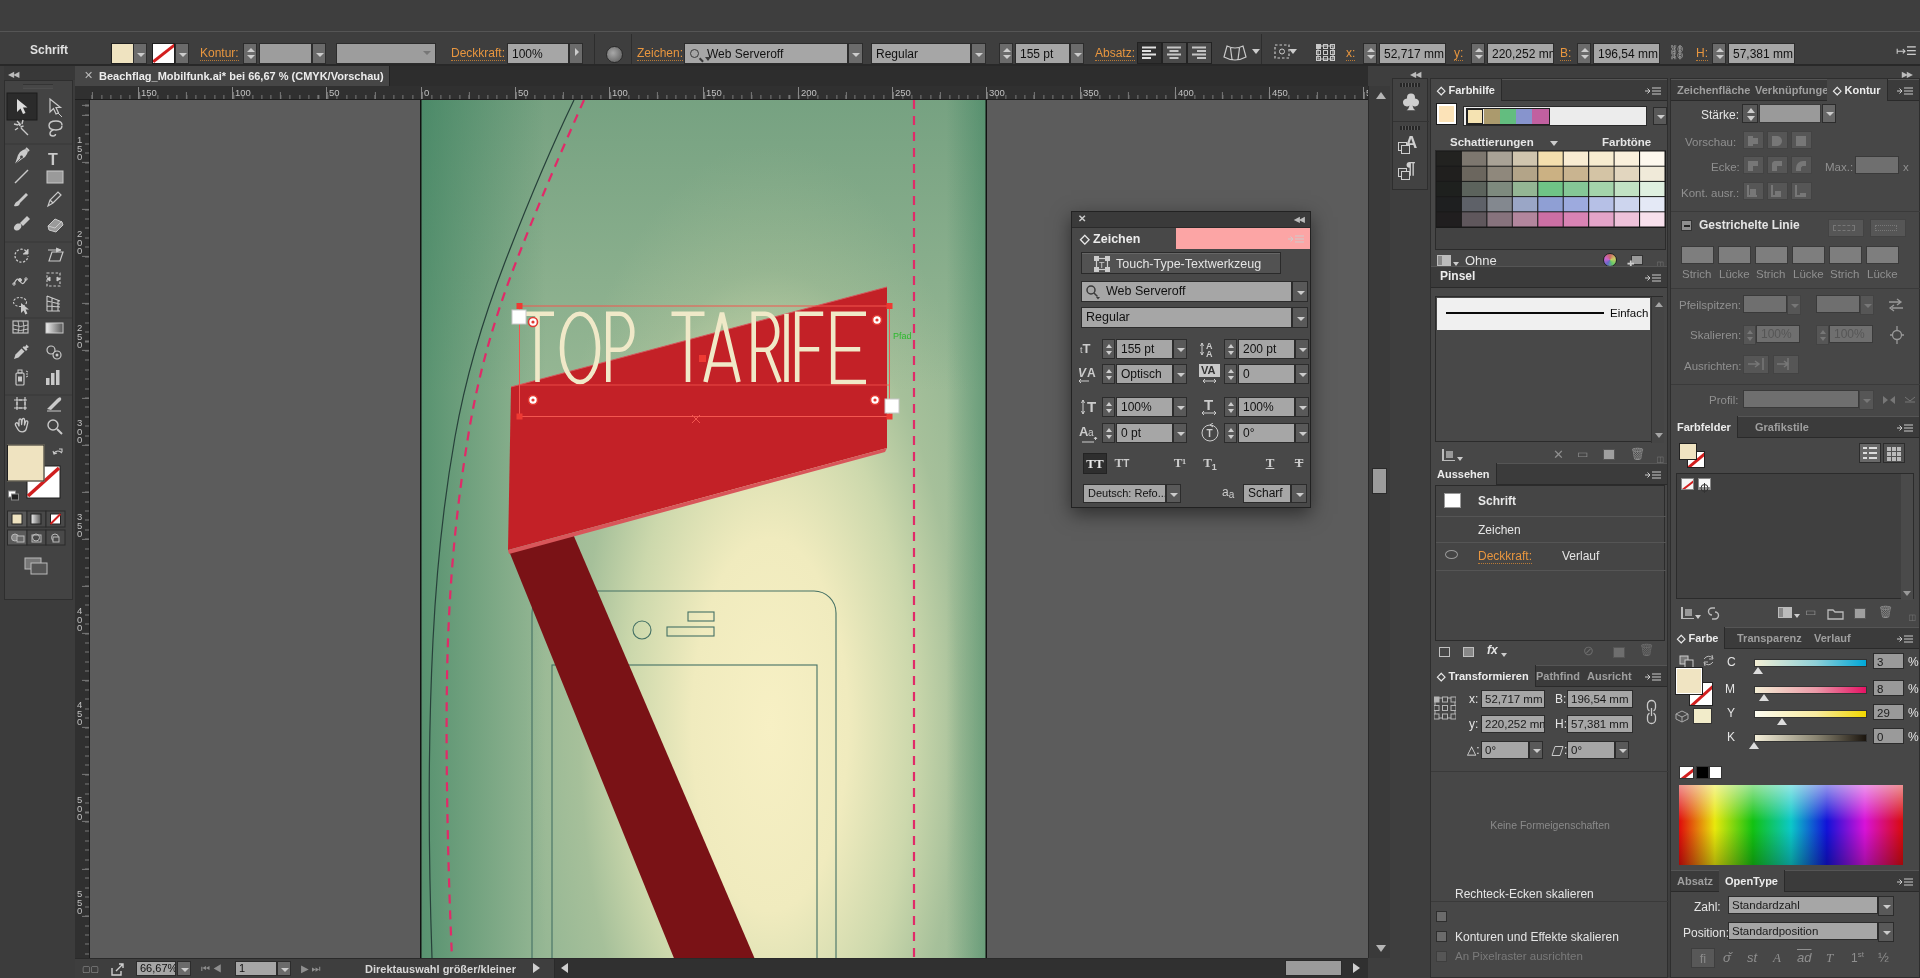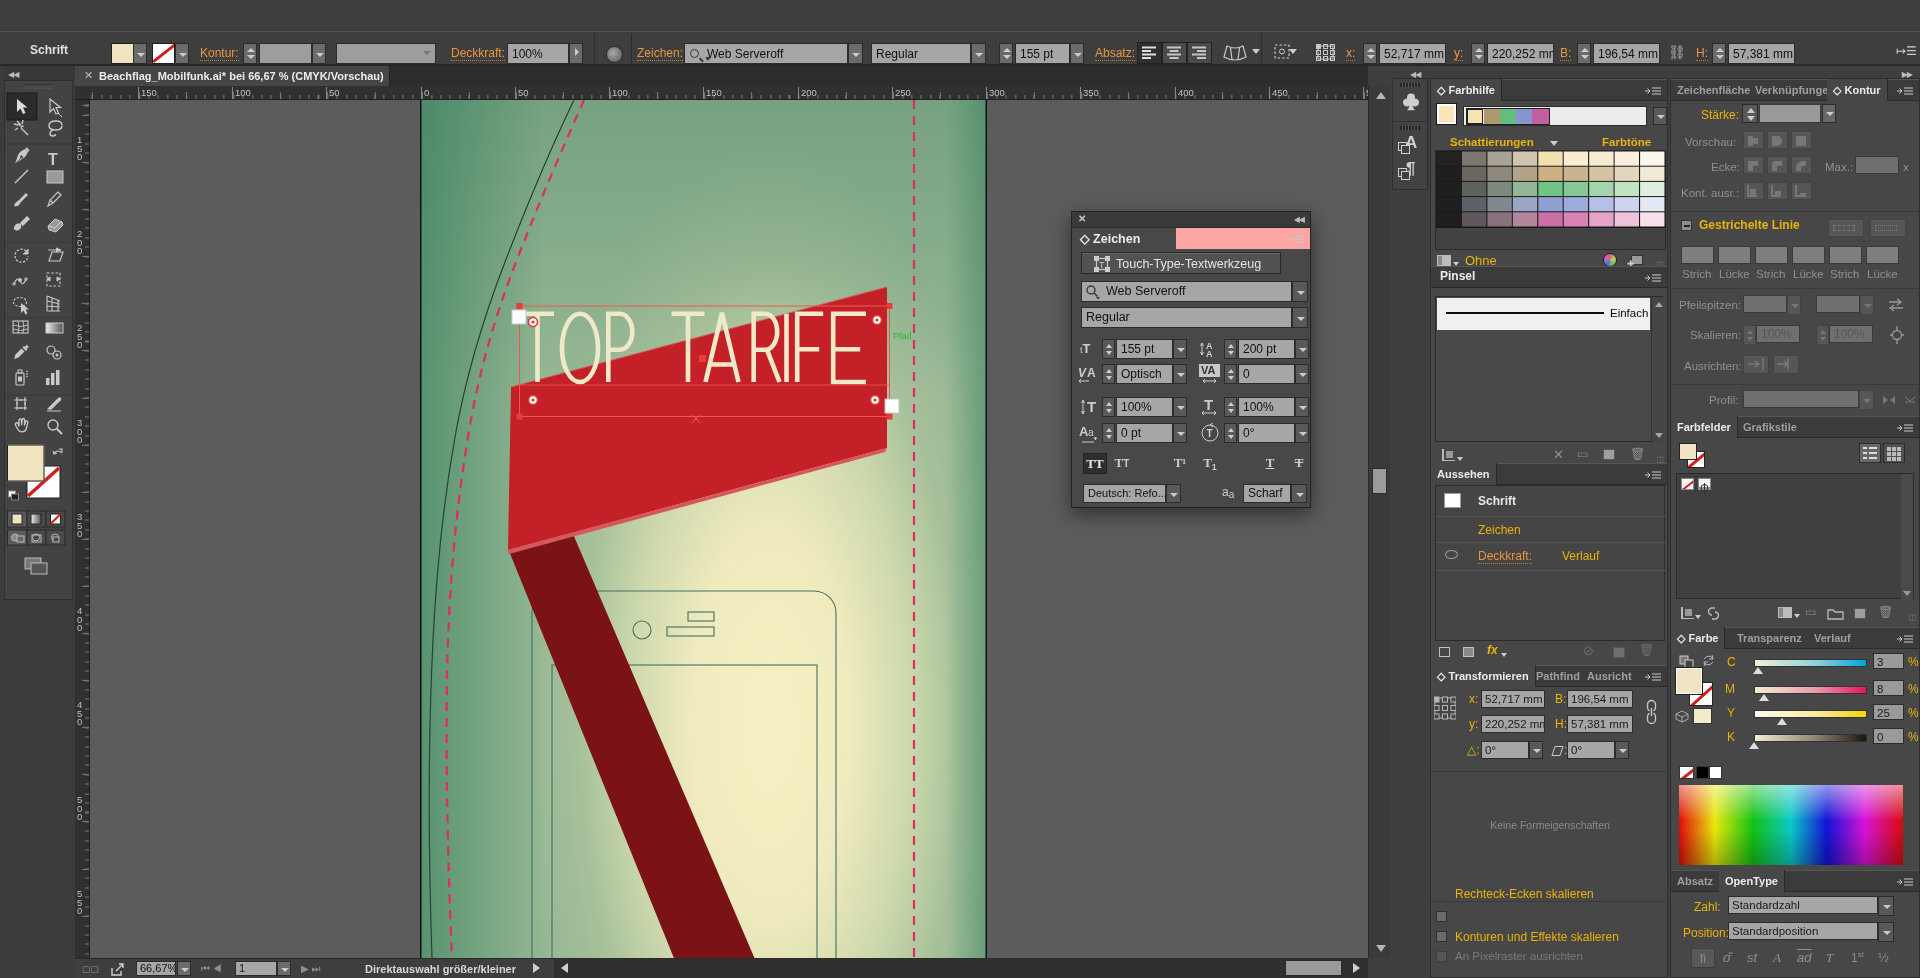--- a/index.html
+++ b/index.html
@@ -16,21 +16,21 @@
 .ptabi{position:absolute;height:22px;color:#9f9f9f;font-size:11px;font-weight:bold;line-height:22px;padding:0 6px;white-space:nowrap;}
 .phead{position:absolute;width:100%;height:22px;background:#3b3b3b;border-bottom:1px solid #2a2a2a;border-top:1px solid #555;}
 .pmenu{position:absolute;right:6px;top:8px;width:16px;height:9px;}
 .well{position:absolute;background:#404040;border:1px solid #2b2b2b;}
 .spin{position:absolute;width:13px;height:18px;background:#595959;border:1px solid #2c2c2c;}
 .ddb{position:absolute;width:14px;height:18px;background:#595959;border:1px solid #2c2c2c;}
 .gfld{position:absolute;height:18px;background:#a6a6a6;border:1px solid #2c2c2c;color:#1a1a1a;font-size:11.5px;padding:2px 3px;white-space:nowrap;overflow:hidden;}
 .dimfld{position:absolute;height:18px;background:#6f6f6f;border:1px solid #3a3a3a;color:#555;font-size:12px;padding:1px 4px;}
 .dimbtn{position:absolute;background:#565656;border:1px solid #434343;}
 .dlab{position:absolute;color:#909090;font-size:11.5px;}
-.wlab{position:absolute;color:#eab308;font-size:12px;}
+.wlab{position:absolute;color:#e5e5e5;font-size:12px;}
 </style></head>
 <body>
 <div id="app">
 
 
 <div class="abs" style="left:0;top:31px;width:1920px;height:35px;background:#3e3e3e;border-top:1px solid #555;border-bottom:2px solid #282828;">
   <div class="abs panel-txt" style="left:30px;top:11px;font-weight:bold;color:#e0e0e0;">Schrift</div>
 
   <div class="abs" style="left:111px;top:11px;width:23px;height:21px;background:#efe3c0;border:1px solid #1f1f1f;"></div>
   <div class="abs dbtn" style="left:133px;top:11px;width:14px;height:21px;">
@@ -838,21 +838,21 @@
         </div>
   <svg class="abs" style="left:210px;top:315px;" width="16" height="12">
           <path d="M2 2 l5 4 -5 4 Z M14 2 l-5 4 5 4 Z" fill="#777"></path>
         </svg>
   <svg class="abs" style="left:232px;top:315px;" width="14" height="12">
           <path d="M2 3 l5 4 5 -4 M2 8 h10" stroke="#777" fill="none"></path>
         </svg>
 
   <div class="phead" style="top:337px;"></div>
   <div class="ptab" style="left:0;top:337px;">Farbfelder</div>
-  <div class="ptabi" style="left:66px;top:337px;">Grafikstile</div>
+  <div class="ptabi" style="left:78px;top:337px;">Grafikstile</div>
   <svg class="pmenu" style="top:345px;" width="16" height="9">
           <path d="M0 4 l5 0 M2.5 1.5 l2.5 2.5 -2.5 2.5 M7 1 h9 M7 4 h9 M7 7 h9" stroke="#ccc" fill="none"></path>
         </svg>
   <div class="abs" style="left:16px;top:372px;width:18px;height:17px;background:#fff;border:1px solid #222;overflow:hidden;">
           <div class="abs" style="left:-3px;top:6px;width:26px;height:3px;background:#d21e1e;transform:rotate(-40deg);"></div>
         </div>
   <div class="abs" style="left:8px;top:364px;width:18px;height:17px;background:#f0e4c2;border:1px solid #222;"></div>
   <div class="abs" style="left:188px;top:364px;width:22px;height:20px;background:#686868;border:1px solid #2c2c2c;"><svg width="20" height="18">
             <path d="M3 4 h4 M9 4 h8 M3 9 h4 M9 9 h8 M3 14 h4 M9 14 h8" stroke="#ddd" stroke-width="2"></path>
           </svg></div>
@@ -926,21 +926,21 @@
   <div class="abs gfld" style="left:202px;top:574px;width:31px;height:16px;background:#9a9a9a;">3</div>
   <div class="abs wlab" style="left:237px;top:576px;">%</div>
   <div class="abs wlab" style="left:54px;top:603px;">M</div>
   <div class="abs" style="left:83px;top:607px;width:113px;height:8px;background:linear-gradient(90deg,#f3eed4,#eb9aa8 55%,#e51264);border:1px solid #333;"></div>
   <div class="abs" style="left:88px;top:615px;width:0;height:0;border-left:5px solid transparent;border-right:5px solid transparent;border-bottom:7px solid #ddd;"></div>
   <div class="abs gfld" style="left:202px;top:601px;width:31px;height:16px;background:#9a9a9a;">8</div>
   <div class="abs wlab" style="left:237px;top:603px;">%</div>
   <div class="abs wlab" style="left:56px;top:627px;">Y</div>
   <div class="abs" style="left:83px;top:631px;width:113px;height:8px;background:linear-gradient(90deg,#fdfcf2,#f8eba0 55%,#f2d800);border:1px solid #333;"></div>
   <div class="abs" style="left:106px;top:639px;width:0;height:0;border-left:5px solid transparent;border-right:5px solid transparent;border-bottom:7px solid #ddd;"></div>
-  <div class="abs gfld" style="left:202px;top:625px;width:31px;height:16px;background:#9a9a9a;">25</div>
+  <div class="abs gfld" style="left:202px;top:625px;width:31px;height:16px;background:#9a9a9a;">29</div>
   <div class="abs wlab" style="left:237px;top:627px;">%</div>
   <div class="abs wlab" style="left:56px;top:651px;">K</div>
   <div class="abs" style="left:83px;top:655px;width:113px;height:8px;background:linear-gradient(90deg,#f3eed8,#8a8572 55%,#1b150e);border:1px solid #333;"></div>
   <div class="abs" style="left:78px;top:663px;width:0;height:0;border-left:5px solid transparent;border-right:5px solid transparent;border-bottom:7px solid #ddd;"></div>
   <div class="abs gfld" style="left:202px;top:649px;width:31px;height:16px;background:#9a9a9a;">0</div>
   <div class="abs wlab" style="left:237px;top:651px;">%</div>
   <div class="abs" style="left:8px;top:687px;width:15px;height:13px;background:#fff;border:1px solid #333;overflow:hidden;">
           <div class="abs" style="left:-2px;top:5px;width:22px;height:2.5px;background:#d21e1e;transform:rotate(-38deg);"></div>
         </div>
   <div class="abs" style="left:25px;top:687px;width:13px;height:13px;background:#000;border:1px solid #333;"></div>

